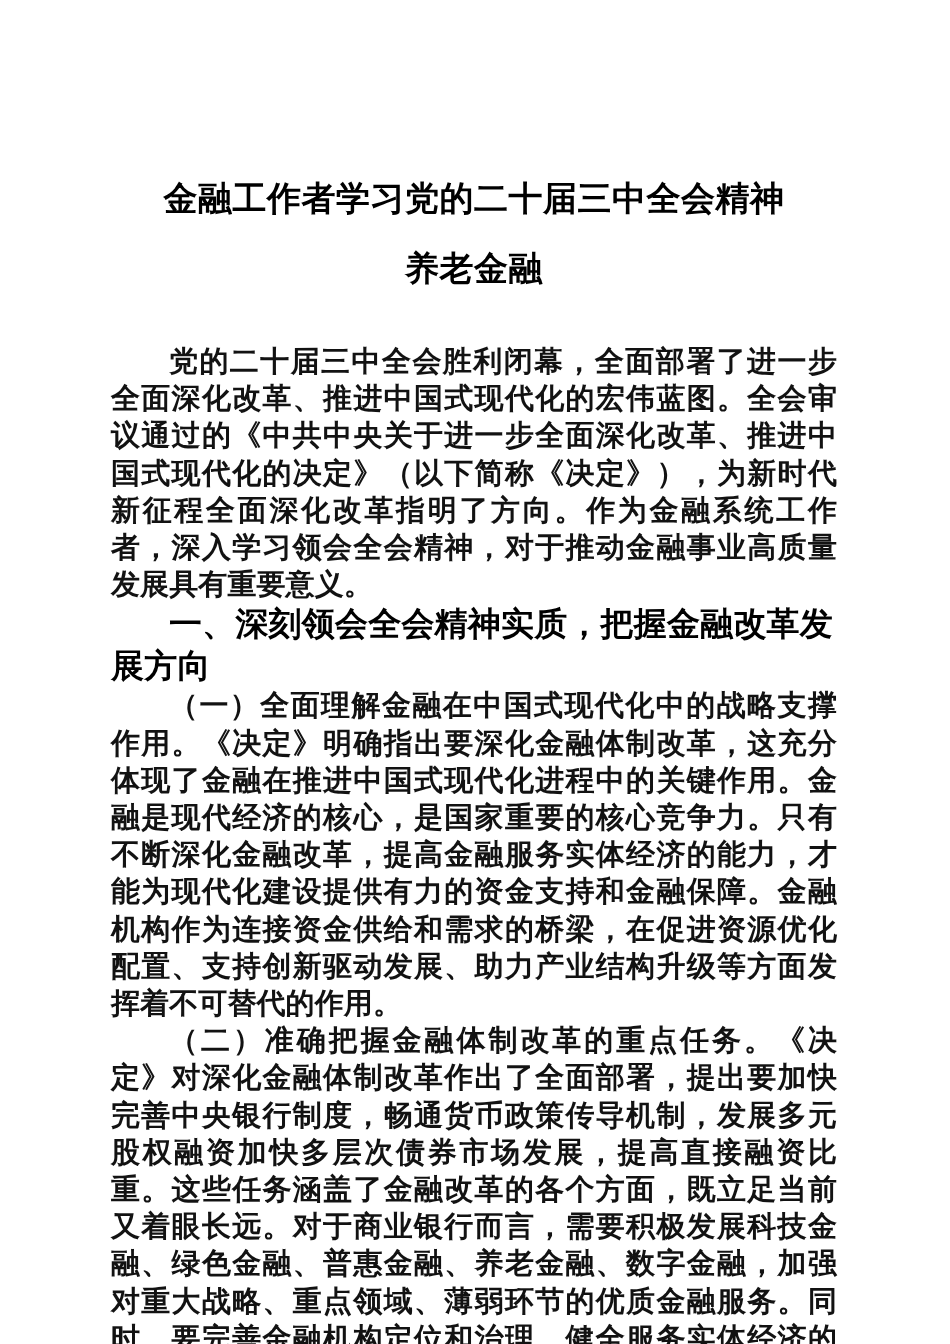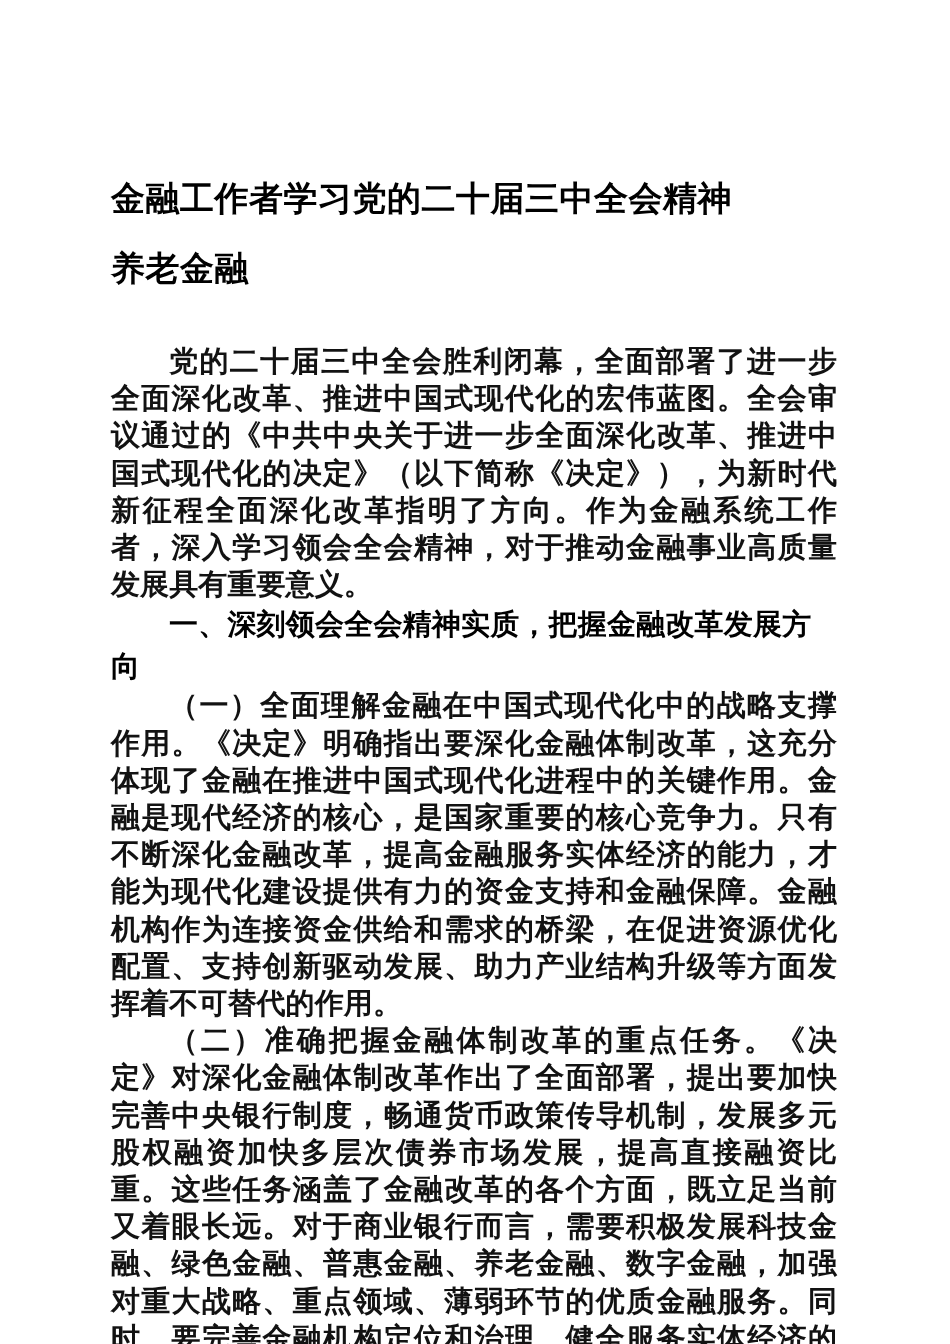--- a/index.html
+++ b/index.html
@@ -33,21 +33,21 @@
   }
 
   
   .doc-title {
     margin: 0;
     padding-top: 163px;
     font-family: "Liberation Sans", "DejaVu Sans", sans-serif;
     font-weight: bold;
     font-size: 34px;
     line-height: 70px;
-    text-align: left;
+    text-align: center;
     letter-spacing: 0.5px;
     color: #000000;
   }
   .title-line {
     display: block;
     white-space: nowrap;
   }
 
   
   .body-block {
@@ -66,21 +66,21 @@
     color: #121212;
     letter-spacing: 0.1px;
     word-break: break-all;
     font-weight: bold;
   }
 
   h2.section-heading {
     margin: 0;
     font-family: "Liberation Sans", "DejaVu Sans", sans-serif;
     font-weight: bold;
-    font-size: 29px;
+    font-size: 33px;
     line-height: 42px;
     text-indent: 58px;
     text-align: left;
     color: #000000;
     letter-spacing: 0.2px;
   }
 </style>
 </head>
 <body>
 

